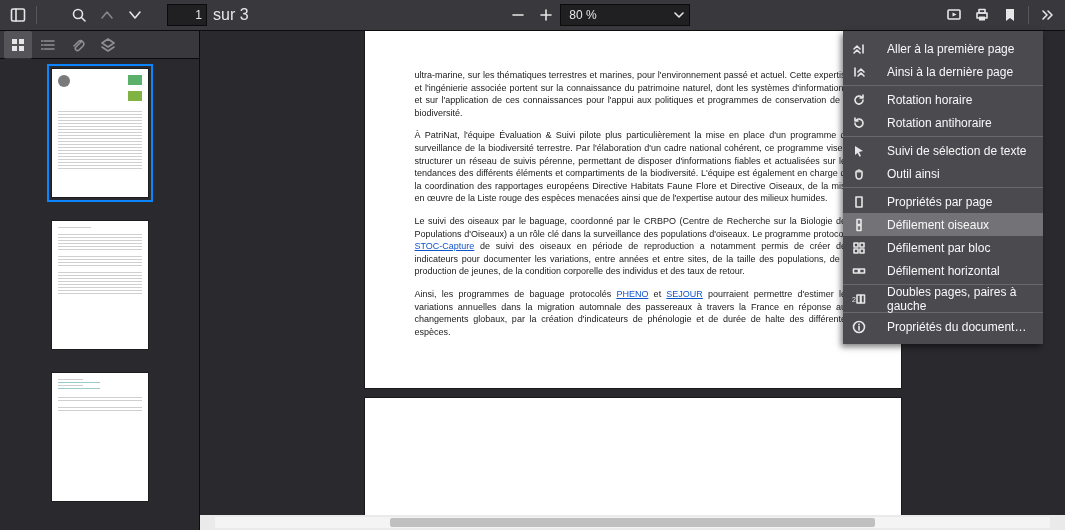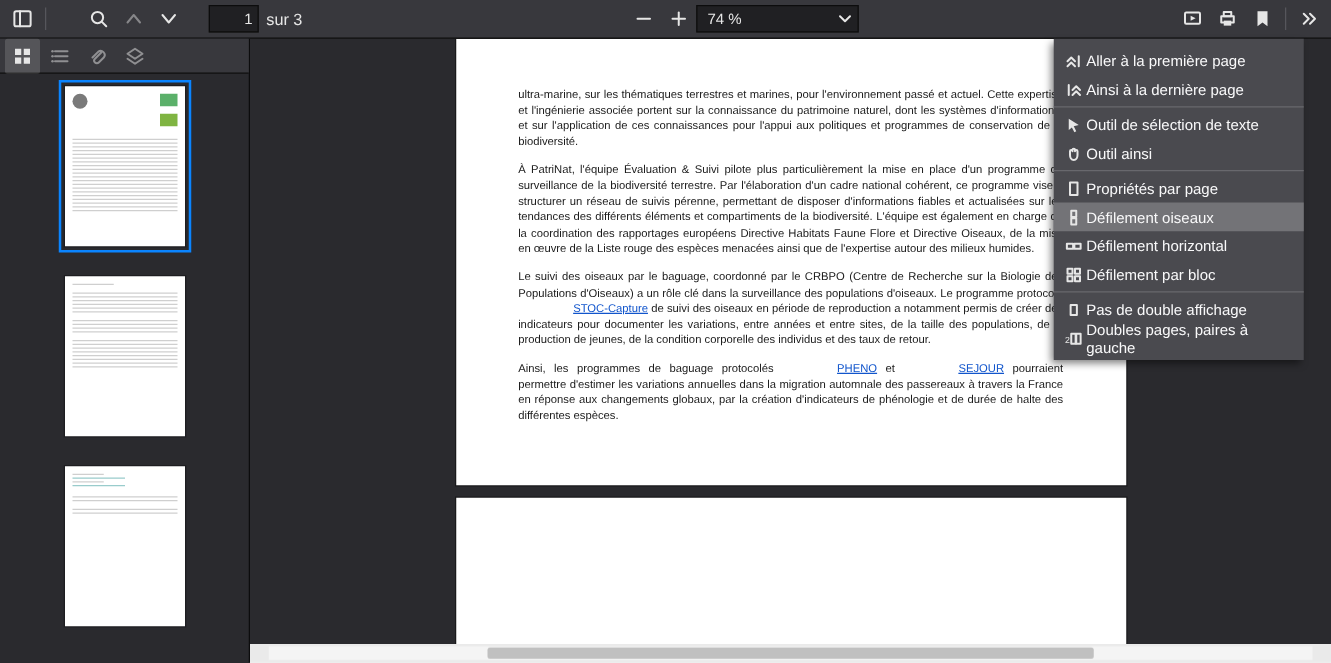--- a/index.html
+++ b/index.html
@@ -33,21 +33,21 @@
   .tb-grow { flex: 1; }
   .page-input {
     width: 40px; height: 22px;
     background: #202023;
     border: 1px solid #0c0c0d;
     color: #e6e6e6;
     text-align: right;
     padding: 0 4px;
     font-size: 12px;
   }
-  .page-label { margin: 0 6px; font-size: 13px; color: #e6e6e6; }
+  .page-label { margin: 0 6px; font-size: 16px; color: #e6e6e6; }
   .zoom-select {
     height: 22px;
     background: #202023;
     border: 1px solid #0c0c0d;
     color: #e6e6e6;
     padding: 0 26px 0 8px;
     font-size: 12px;
     appearance: none;
     position: relative;
   }
@@ -117,21 +117,21 @@
     margin: 0 auto;
     background: #fff;
     color: #1a1a1a;
     box-shadow: 0 0 0 1px rgba(0,0,0,0.4);
     padding: 40px 50px;
     font-size: 9px;
     line-height: 1.4;
     text-align: justify;
   }
   .page-doc p { margin-bottom: 10px; }
-  .page-doc .link { color: #1155cc; text-decoration: underline; margin-left: 44px; }
+  .page-doc .link { color: #1155cc; text-decoration: underline; }
   .gap { height: 10px; }
   .page-doc.p2 { height: 120px; padding-top: 48px; padding-bottom: 0; }
 
   
   .menu {
     position: absolute;
     top: 31px;
     right: 22px;
     width: 200px;
     background: #4a4a4f;
@@ -140,21 +140,21 @@
     z-index: 50;
     padding: 4px 0;
   }
   .menu-section { border-bottom: 1px solid #68686d; padding: 2px 0; }
   .menu-section:last-child { border-bottom: none; }
   .menu-item {
     display: flex;
     align-items: center;
     height: 23px;
     padding: 0 10px 0 8px;
-    gap: 2px;
+    gap: 20px;
     cursor: pointer;
     color: #f9f9fa;
   }
   .menu-item.multiline {
     height: auto;
     padding-top: 4px;
     padding-bottom: 4px;
     line-height: 1.15;
   }
   .menu-item.selected { background: #737377; }
@@ -221,21 +221,21 @@
       </svg>
   </div>
   <div class="tb-btn">
     <svg width="16" height="16">
         <line x1="3" y1="8" x2="13" y2="8" class="icon-stroke" stroke-width="2"></line>
         <line x1="8" y1="3" x2="8" y2="13" class="icon-stroke" stroke-width="2"></line>
       </svg>
   </div>
   <div class="zoom-wrap">
     <div class="zoom-select" style="width:130px; display:flex; align-items:center;">
-      <span>74 %</span>
+      <span>80 %</span>
     </div>
     <svg class="chev" width="10" height="10">
         <path d="M1 3 L5 7 L9 3" class="icon-stroke"></path>
       </svg>
   </div>
 
   <div class="tb-grow"></div>
 
   <div class="tb-btn">
     <svg width="16" height="16">
@@ -410,24 +410,42 @@
             <path d="M3 11h8M7 2l-3 3 3 3M11 2l-3 3 3 3" class="icon-stroke" transform="rotate(90 7 7)"></path>
           </svg>
         </span>
       <span class="menu-label">Ainsi à la dernière page</span>
     </div>
   </div>
   <div class="menu-section">
     <div class="menu-item">
       <span class="menu-icon">
           <svg width="14" height="14">
+            <path d="M11 7a4 4 0 1 1-1.2-2.8M11 2v3h-3" class="icon-stroke"></path>
+          </svg>
+        </span>
+      <span class="menu-label">Rotation horaire</span>
+    </div>
+    <div class="menu-item">
+      <span class="menu-icon">
+          <svg width="14" height="14">
+            <path d="M3 7a4 4 0 1 0 1.2-2.8M3 2v3h3" class="icon-stroke"></path>
+          </svg>
+        </span>
+      <span class="menu-label">Rotation antihoraire</span>
+    </div>
+  </div>
+  <div class="menu-section">
+    <div class="menu-item">
+      <span class="menu-icon">
+          <svg width="14" height="14">
             <path d="M3 2 L11 7 L7 8 L9 12 L7.5 12.8 L5.5 9 L3 11 Z" class="icon-fill"></path>
           </svg>
         </span>
-      <span class="menu-label">Outil de sélection de texte</span>
+      <span class="menu-label">Suivi de sélection de texte</span>
     </div>
     <div class="menu-item">
       <span class="menu-icon">
           <svg width="14" height="14">
             <path d="M4 8 V5 a1 1 0 0 1 2 0 V4 a1 1 0 0 1 2 0 V5 a1 1 0 0 1 2 0 V8 c0 2-1 4-3 4s-3-2-3-4z" class="icon-stroke" stroke-width="1.2"></path>
           </svg>
         </span>
       <span class="menu-label">Outil ainsi</span>
     </div>
   </div>
@@ -441,55 +459,59 @@
       <span class="menu-label">Propriétés par page</span>
     </div>
     <div class="menu-item selected">
       <span class="menu-icon">
           <svg width="14" height="14">
             <rect x="5" y="1.5" width="4" height="5" class="icon-stroke"></rect>
             <rect x="5" y="7.5" width="4" height="5" class="icon-stroke"></rect>
           </svg>
         </span>
       <span class="menu-label">Défilement oiseaux</span>
-    </div>
-    <div class="menu-item">
-      <span class="menu-icon">
-          <svg width="14" height="14">
-            <rect x="1.5" y="5" width="5" height="4" class="icon-stroke"></rect>
-            <rect x="7.5" y="5" width="5" height="4" class="icon-stroke"></rect>
-          </svg>
-        </span>
-      <span class="menu-label">Défilement horizontal</span>
     </div>
     <div class="menu-item">
       <span class="menu-icon">
           <svg width="14" height="14">
             <rect x="2" y="2" width="4" height="4" class="icon-stroke"></rect>
             <rect x="8" y="2" width="4" height="4" class="icon-stroke"></rect>
             <rect x="2" y="8" width="4" height="4" class="icon-stroke"></rect>
             <rect x="8" y="8" width="4" height="4" class="icon-stroke"></rect>
           </svg>
         </span>
       <span class="menu-label">Défilement par bloc</span>
     </div>
+    <div class="menu-item">
+      <span class="menu-icon">
+          <svg width="14" height="14">
+            <rect x="1.5" y="5" width="5" height="4" class="icon-stroke"></rect>
+            <rect x="7.5" y="5" width="5" height="4" class="icon-stroke"></rect>
+          </svg>
+        </span>
+      <span class="menu-label">Défilement horizontal</span>
+    </div>
   </div>
   <div class="menu-section">
-    <div class="menu-item">
-      <span class="menu-icon">
-          <svg width="14" height="14">
-            <rect x="4.5" y="3" width="5" height="8" class="icon-stroke"></rect>
-          </svg>
-        </span>
-      <span class="menu-label">Pas de double affichage</span>
-    </div>
     <div class="menu-item">
       <span class="menu-icon">
           <svg width="14" height="14">
             <text x="0" y="10" font-size="7" fill="#e6e6e6">2</text>
             <rect x="5" y="3" width="3.5" height="8" class="icon-stroke"></rect>
             <rect x="9" y="3" width="3.5" height="8" class="icon-stroke"></rect>
           </svg>
         </span>
       <span class="menu-label">Doubles pages, paires à gauche</span>
     </div>
   </div>
+  <div class="menu-section">
+    <div class="menu-item">
+      <span class="menu-icon">
+          <svg width="14" height="14">
+            <circle cx="7" cy="7" r="5.5" class="icon-stroke"></circle>
+            <circle cx="7" cy="4.5" r="0.9" class="icon-fill"></circle>
+            <line x1="7" y1="6.5" x2="7" y2="10" class="icon-stroke"></line>
+          </svg>
+        </span>
+      <span class="menu-label">Propriétés du document…</span>
+    </div>
+  </div>
 </div>
 
 </body></html>

